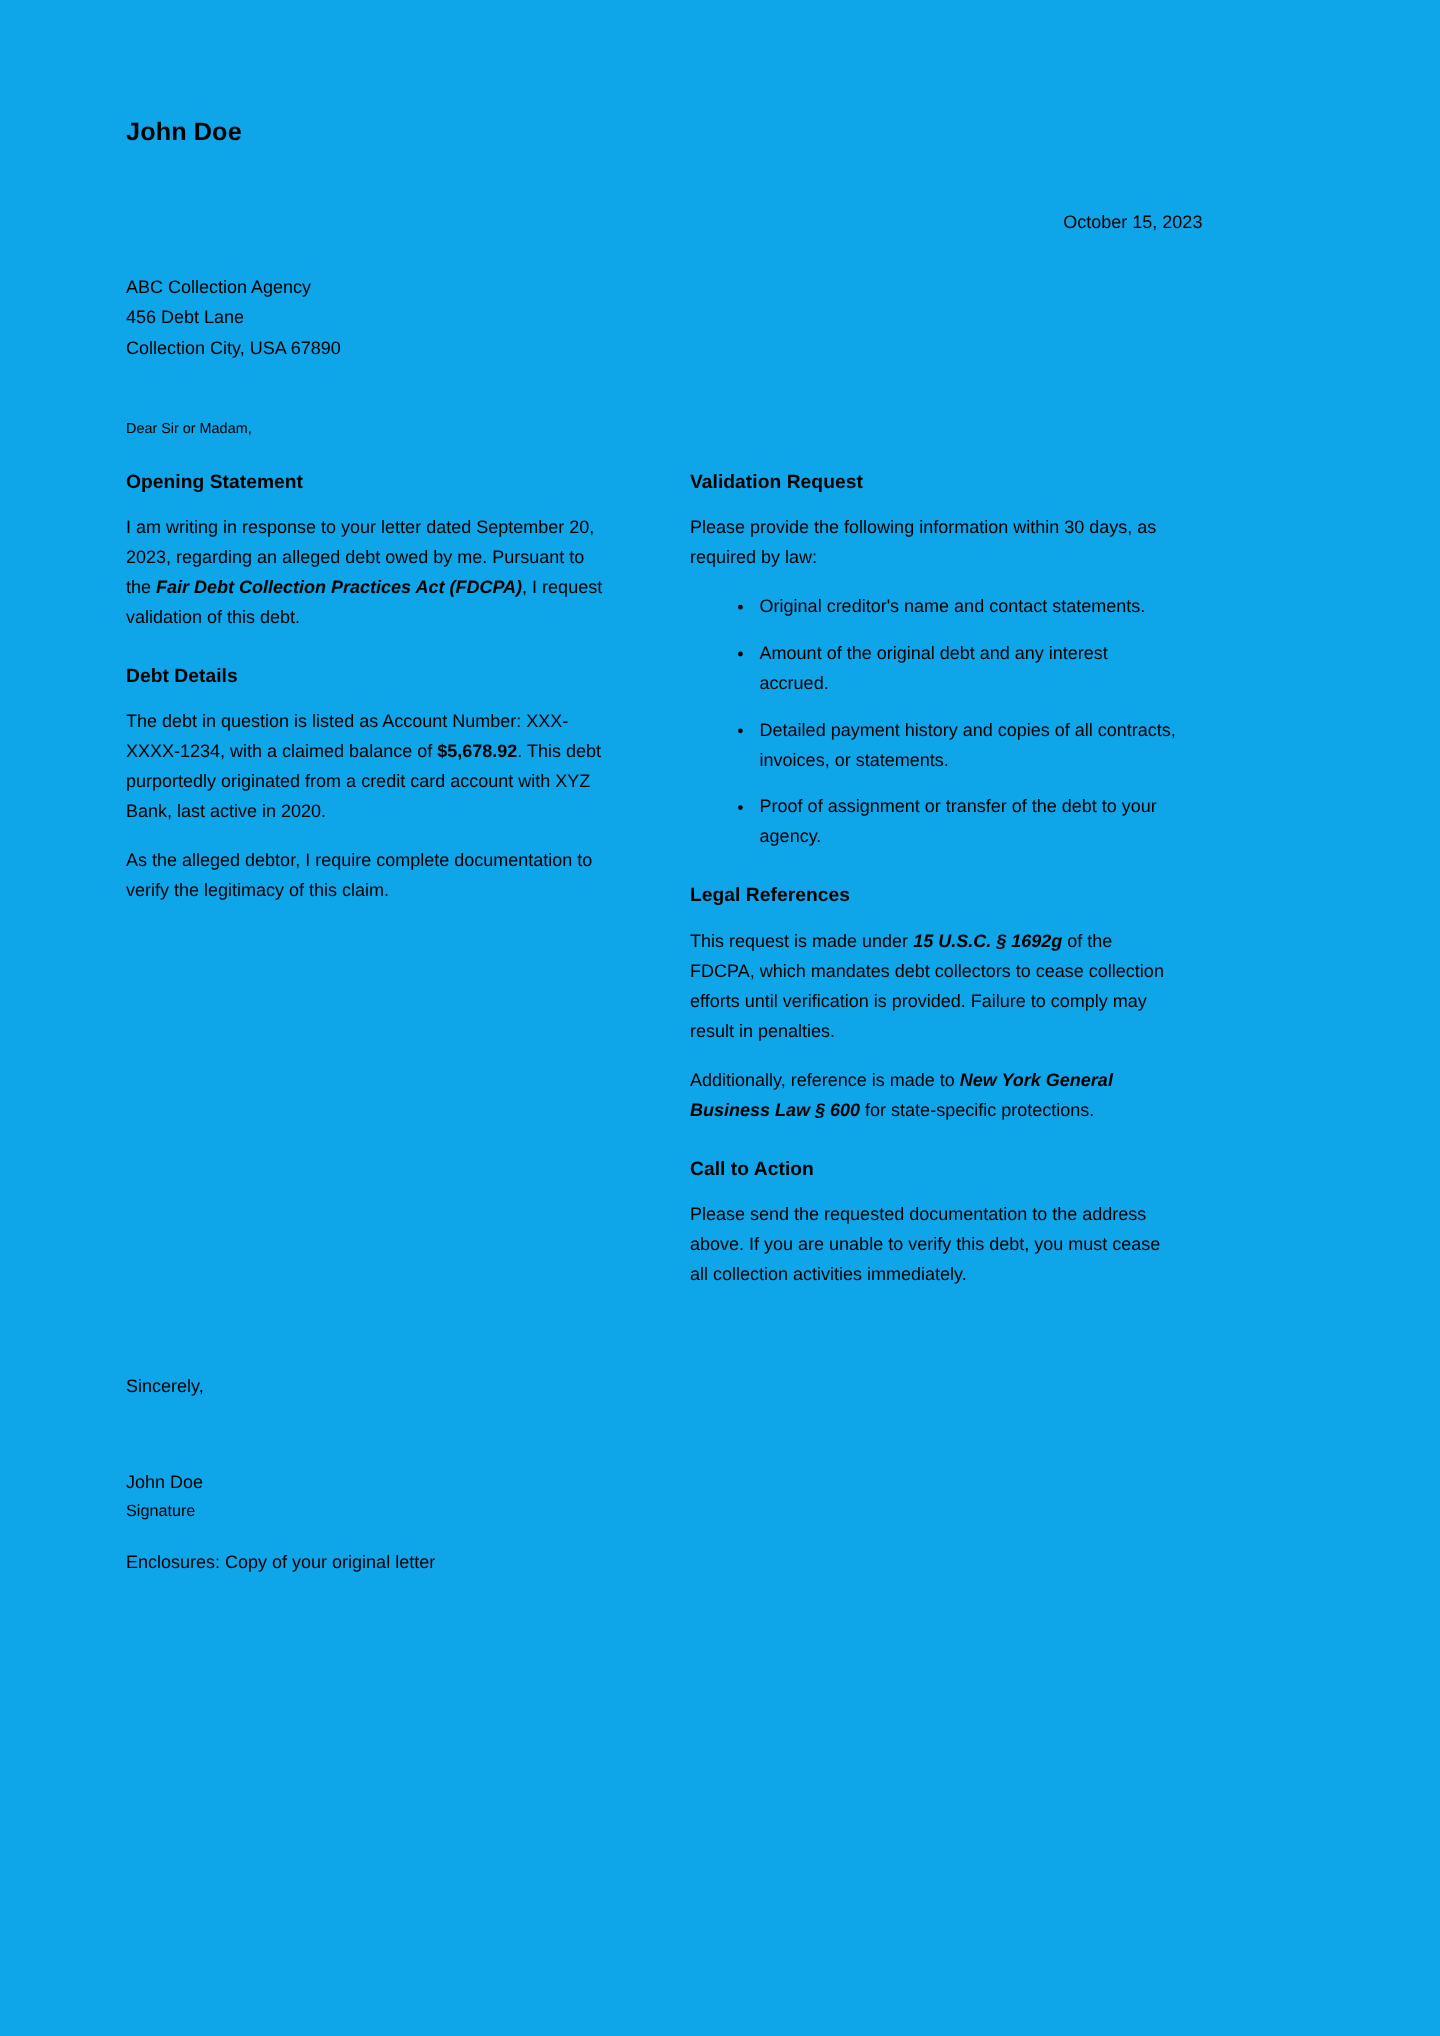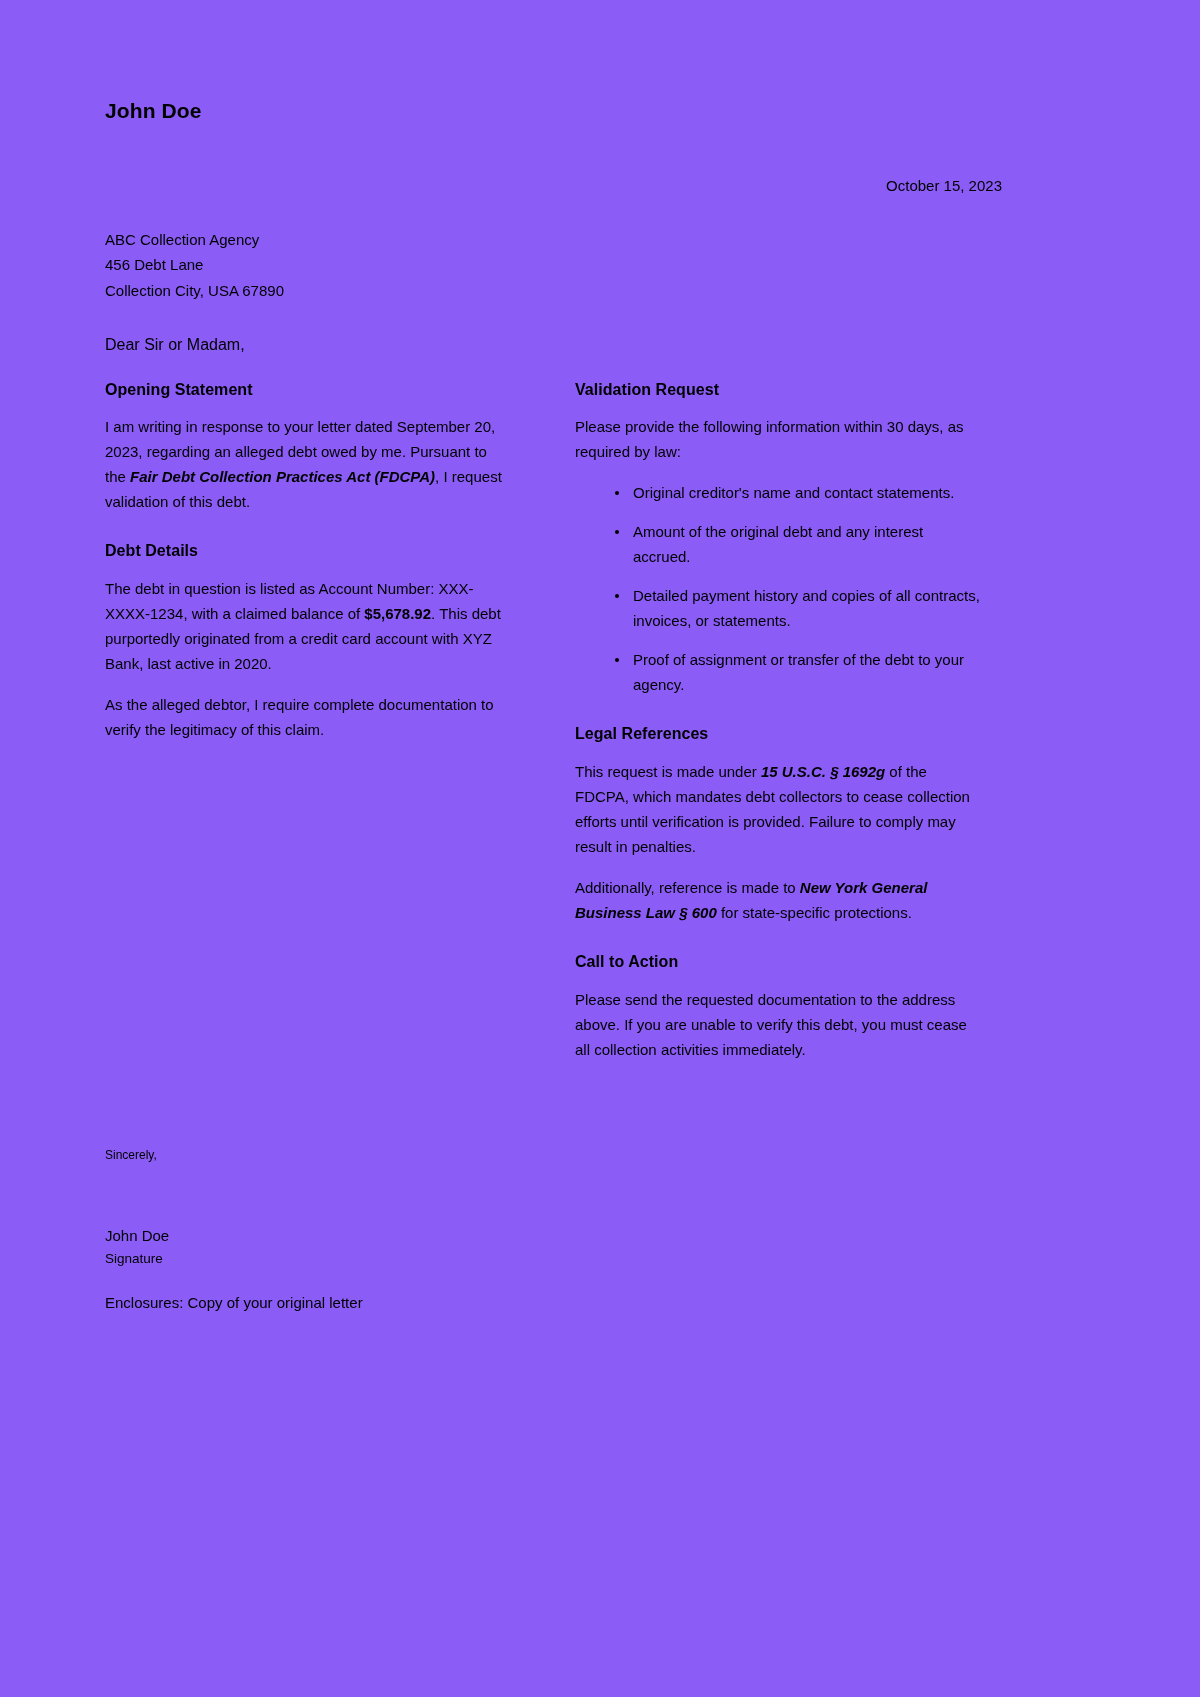--- a/index.html
+++ b/index.html
@@ -9,21 +9,21 @@
   }
   body {
     font-family: "Liberation Sans", sans-serif;
     color: #000000;
     -webkit-font-smoothing: antialiased;
   }
   .page {
     position: relative;
     width: 1200px;
     height: 1697px;
-    background: #8b5cf6;
+    background: #0ea5e9;
     box-sizing: border-box;
     padding: 0;
     overflow: hidden;
   }
   .inner {
     position: absolute;
     left: 105px;
     top: 98px;
     width: 897px;
   }
@@ -58,22 +58,22 @@
     margin-top: 29px;
     font-size: 15px;
     line-height: 25.2px;
   }
   .recipient div {
     white-space: nowrap;
   }
 
   
   .salutation {
-    margin-top: 29px;
-    font-size: 16px;
+    margin-top: 42px;
+    font-size: 12px;
     line-height: 25px;
   }
 
   
   .columns {
     margin-top: 22px;
     display: flex;
     align-items: flex-start;
     gap: 65px;
   }
@@ -137,21 +137,21 @@
   }
 
   
   .closing {
     position: absolute;
     left: 105px;
     top: 1143px;
     width: 500px;
   }
   .closing-word {
-    font-size: 12px;
+    font-size: 15px;
     line-height: 25px;
   }
   .signer-name {
     font-size: 15px;
     line-height: 25px;
     margin-top: 55px;
   }
   .signature-label {
     font-size: 13.5px;
     line-height: 22px;

